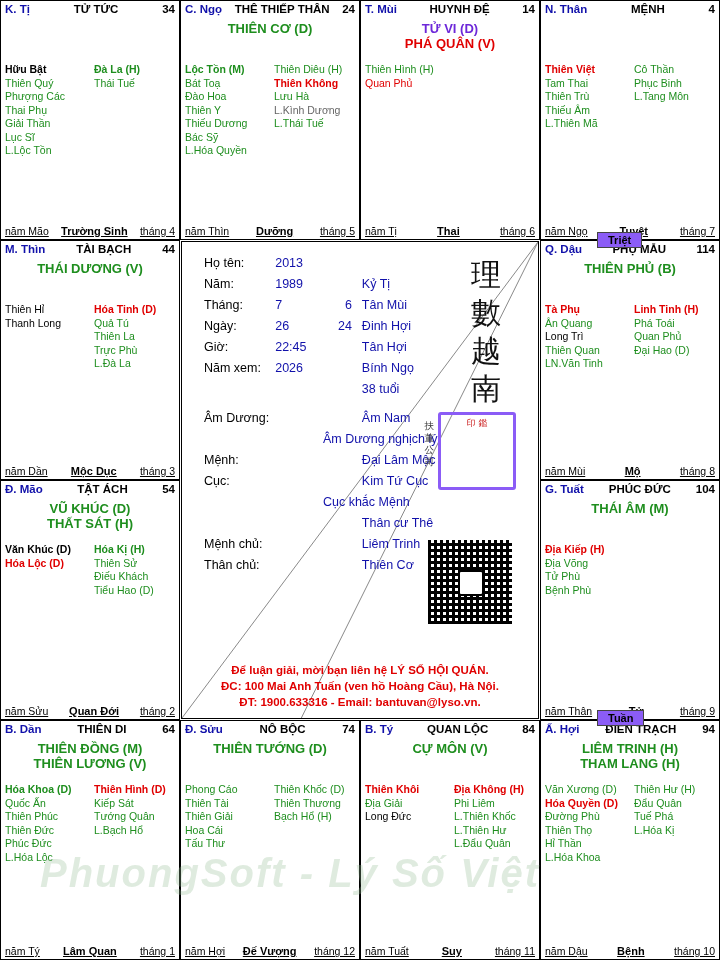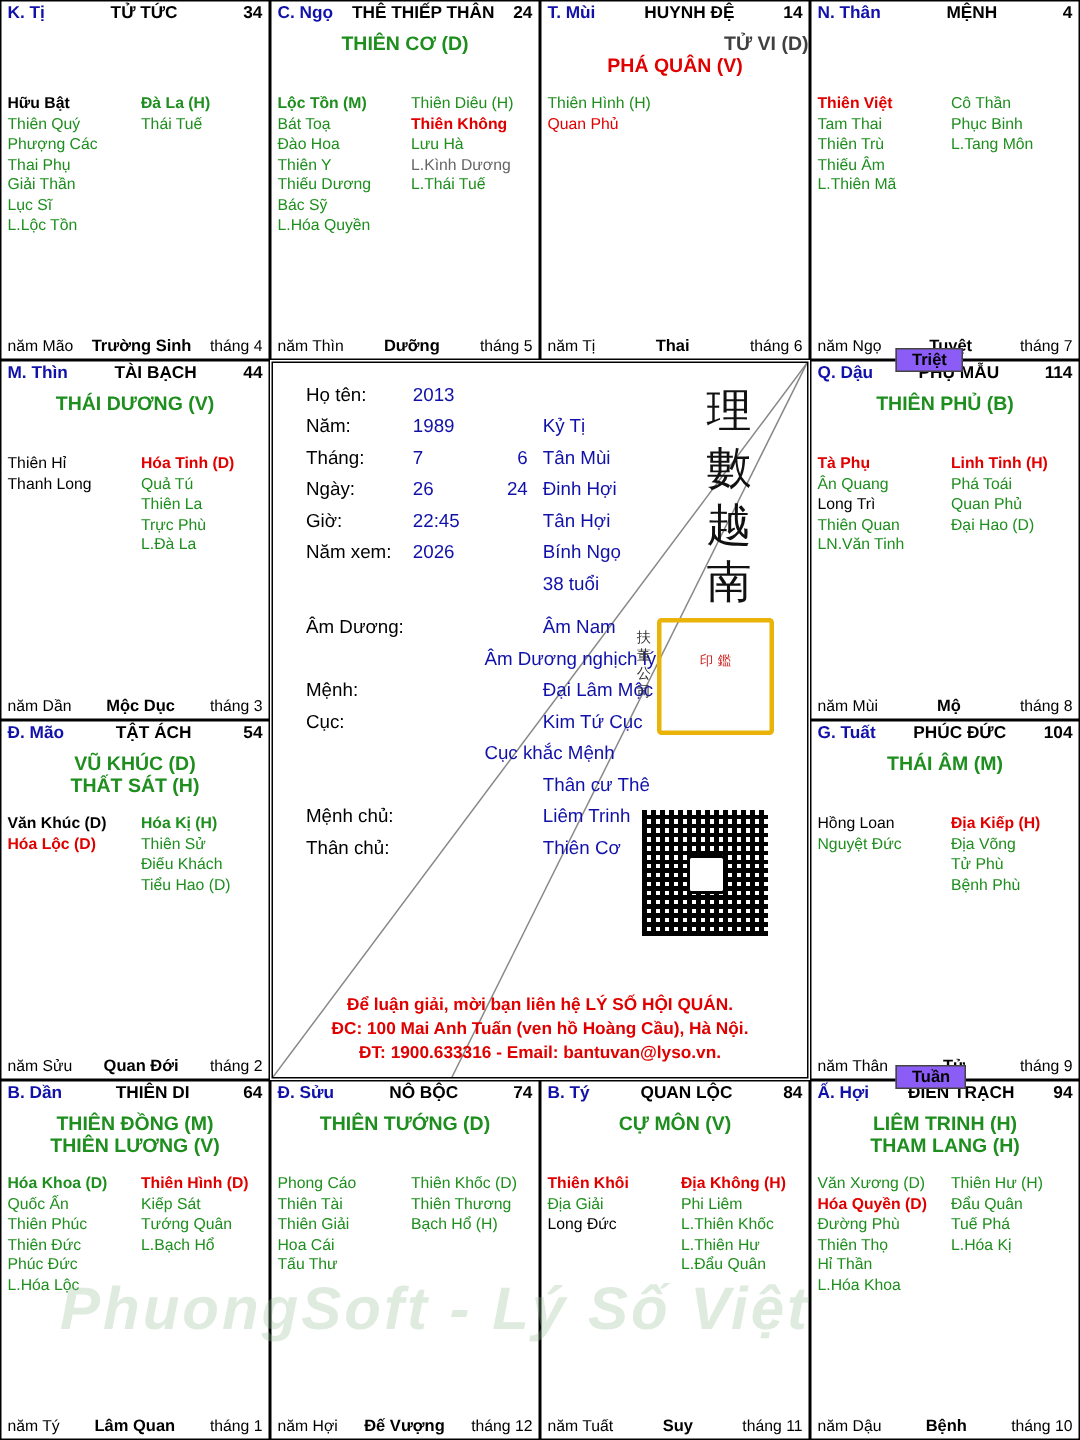--- a/index.html
+++ b/index.html
@@ -38,28 +38,28 @@
     text-align:center;font-size:13px;font-weight:bold;line-height:15px;
   }
   .cell .cols{
     position:absolute;left:0;right:0;top:62px;bottom:28px;
     display:flex;
   }
   .col{flex:1;padding:0 4px;line-height:13.5px;font-size:10.5px;}
   .cell .foot{
     position:absolute;left:0;right:0;bottom:2px;
     display:flex;justify-content:space-between;align-items:baseline;
-    padding:0 4px;font-size:10.5px;
+    padding:0 4px;font-size:10.5px;text-decoration:underline;
   }
   .foot .mid{font-weight:bold;font-size:11px;}
   .grn{color:#1e8e1e;}
   .red{color:#e00000;}
   .blk{color:#000000;}
   .gry{color:#666666;}
-  .orange{color:#404040;text-align:right;}
+  .orange{color:#6d28d9;}
 
   
   .center{
     position:absolute;left:181px;top:241px;width:358px;height:478px;
     border:1px solid #000;box-sizing:border-box;
     background:#fff;
     overflow:hidden;
   }
   .center .rows{
     position:absolute;left:22px;top:14px;width:240px;
@@ -73,22 +73,22 @@
   .rowline .wide{width:180px;}
   .gap{height:8px;}
   .kanji{
     position:absolute;right:36px;top:14px;
     font-family:"DejaVu Serif", serif;
     font-size:30px;color:#111;line-height:38px;text-align:center;
     letter-spacing:1px;
   }
   .seal{
     position:absolute;right:22px;top:170px;width:78px;height:78px;
-    border:3px solid #eab308;color:#cc2222;border-radius:3px;
-    font-size:9px;line-height:11px;text-align:center;padding:21px;
+    border:3px solid #8b5cf6;color:#cc2222;border-radius:3px;
+    font-size:9px;line-height:11px;text-align:center;padding:3px;
     box-sizing:border-box;font-family:"DejaVu Serif", serif;
   }
   .sealtxt{
     position:absolute;right:104px;top:178px;font-size:9.5px;color:#333;
     line-height:12px;text-align:center;font-family:"DejaVu Serif", serif;
   }
   .qr{
     position:absolute;right:24px;top:296px;width:84px;height:84px;
     background:
       repeating-linear-gradient(90deg,#000 0 3px,#fff 3px 6px),
@@ -327,24 +327,20 @@
     <div class="cell">
       <div class="hdr">
         <span class="chi">G. Tuất</span>
         <span class="cung">PHÚC ĐỨC</span>
         <span class="num">104</span>
       </div>
       <div class="mainstars">
         <div class="grn">THÁI ÂM (M)</div>
       </div>
       <div class="cols">
-        <div class="col">
-          <div class="blk">Hồng Loan</div>
-          <div class="grn">Nguyệt Đức</div>
-        </div>
         <div class="col">
           <div class="red" style="font-weight: bold;">Địa Kiếp (H)</div>
           <div class="grn">Địa Võng</div>
           <div class="grn">Tử Phù</div>
           <div class="grn">Bệnh Phù</div>
         </div>
       </div>
       <div class="foot">
         <span>năm Thân</span>
         <span class="mid">Tử</span>

